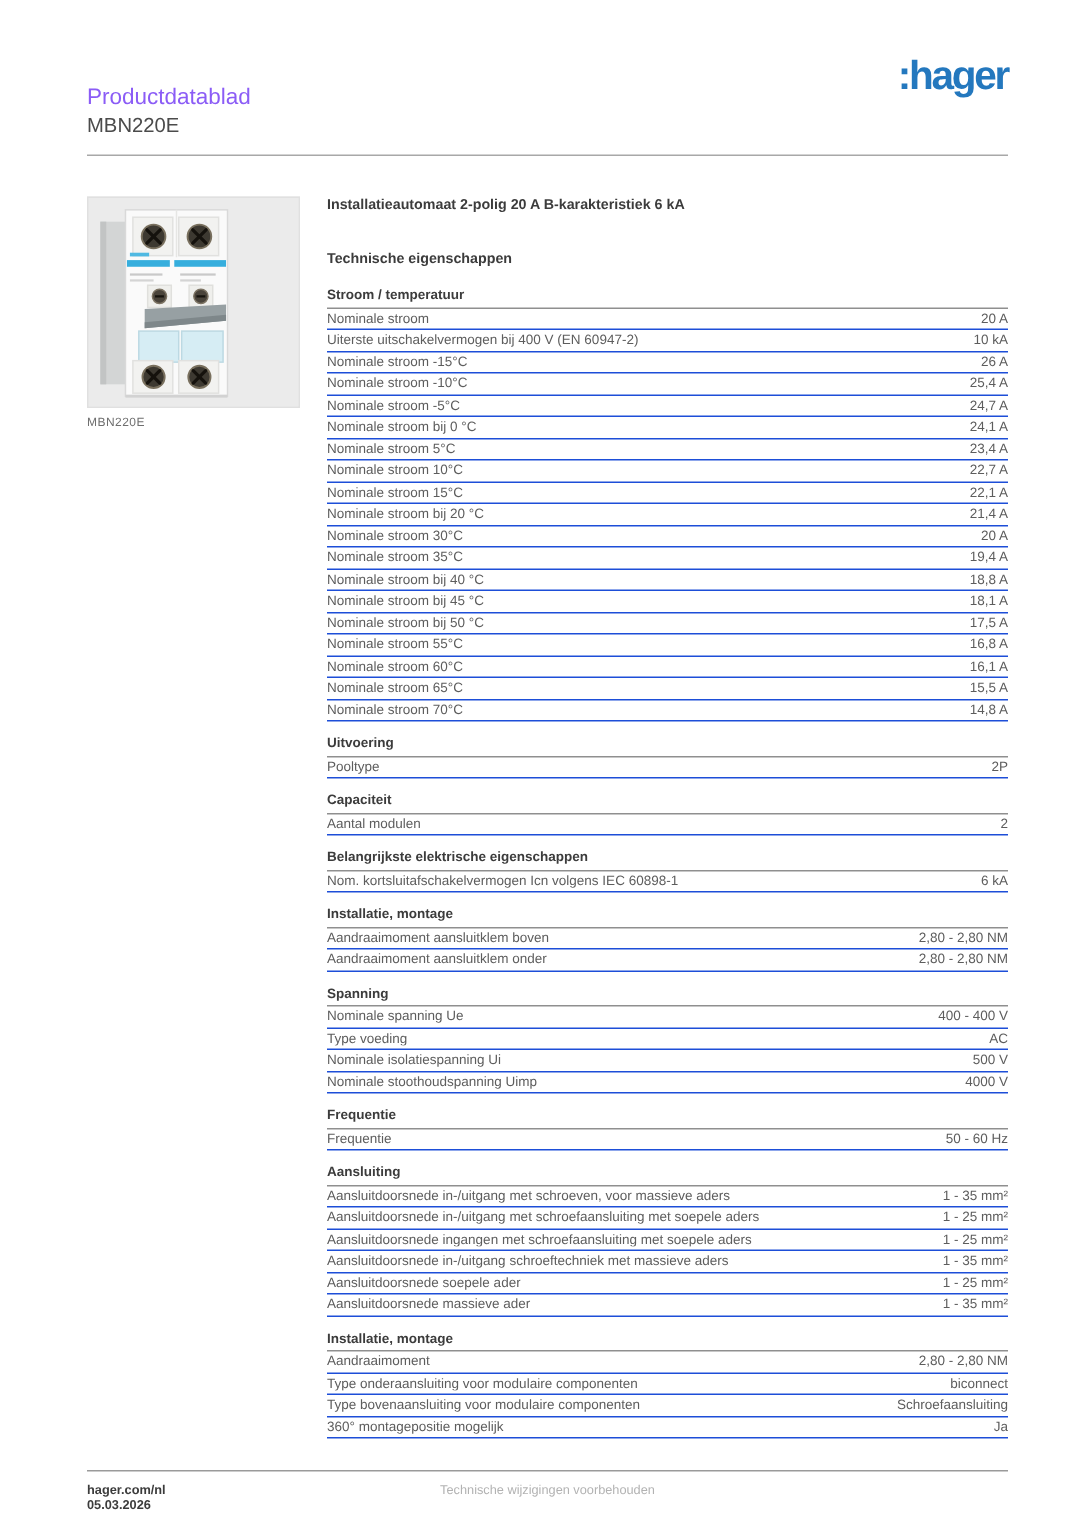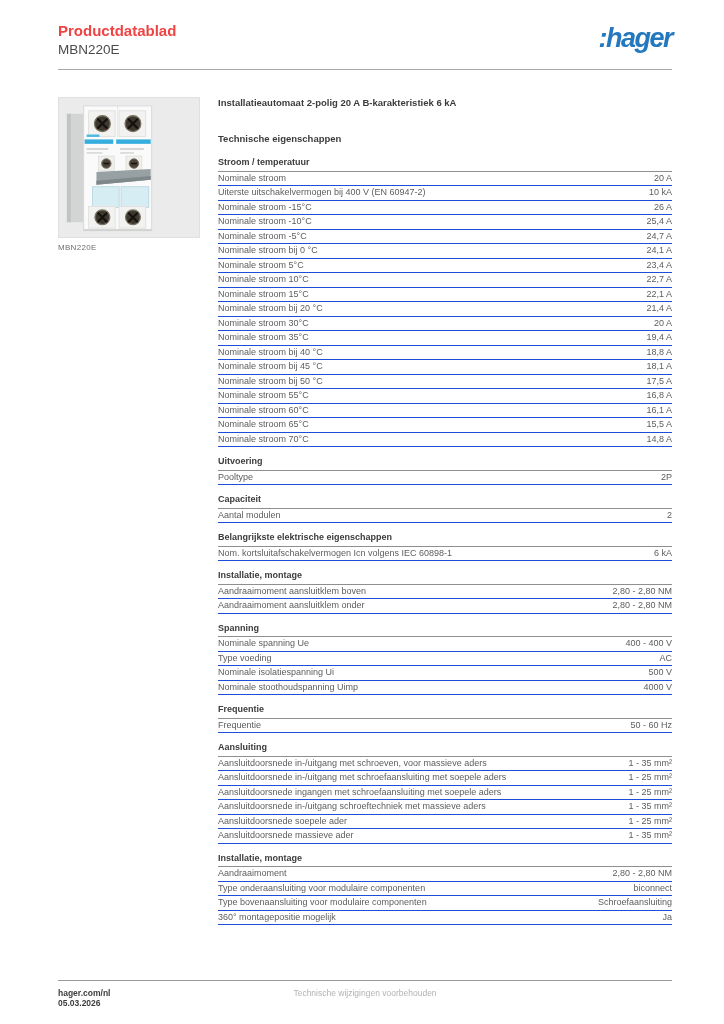--- a/index.html
+++ b/index.html
@@ -4,23 +4,23 @@
 <style>
   * { margin:0; padding:0; box-sizing:border-box; }
   html,body { background:#ffffff; }
   body { font-family:"Liberation Sans", sans-serif; }
   .page {
     position:relative; width:724px; height:1024px; background:#ffffff;
     padding:22px 52px 0 58px; overflow:hidden;
   }
   
   .page-header { display:flex; justify-content:space-between; align-items:flex-start; }
-  .doc-type { font-size:15px; font-weight:bold; color:#ef4444; line-height:1.2; }
+  .doc-type { font-size:15px; font-weight:normal; color:#8b5cf6; line-height:1.2;margin-top:34px; }
   .product-code { font-size:13.5px; color:#4b4b4b; margin-top:2px; line-height:1.2; }
-  .logo { font-size:27px; font-weight:bold; color:#2478be; letter-spacing:-1.5px; line-height:1; margin-top:3px;font-style:italic; }
+  .logo { font-size:27px; font-weight:bold; color:#2478be; letter-spacing:-1.5px; line-height:1; margin-top:15px; }
   .header-rule { border:none; border-top:1.5px solid #a8a8a8; margin-top:11px; }
   
   .content { display:flex; gap:18px; margin-top:27px; }
   .left-col { width:142px; flex:0 0 142px; }
   .product-image { width:142px; height:141px; background:#ebebeb; border:1px solid #e0e0e0; }
   .image-caption { margin-top:5px; font-size:8px; color:#6f6f6f; letter-spacing:0.3px; }
   .right-col { flex:1; min-width:0; }
   .product-title { font-size:9.5px; font-weight:bold; color:#3c3c3c; line-height:1.15; padding-top:1px; }
   .tech-heading { margin-top:24px; font-size:9.5px; font-weight:bold; color:#3c3c3c; }
   

